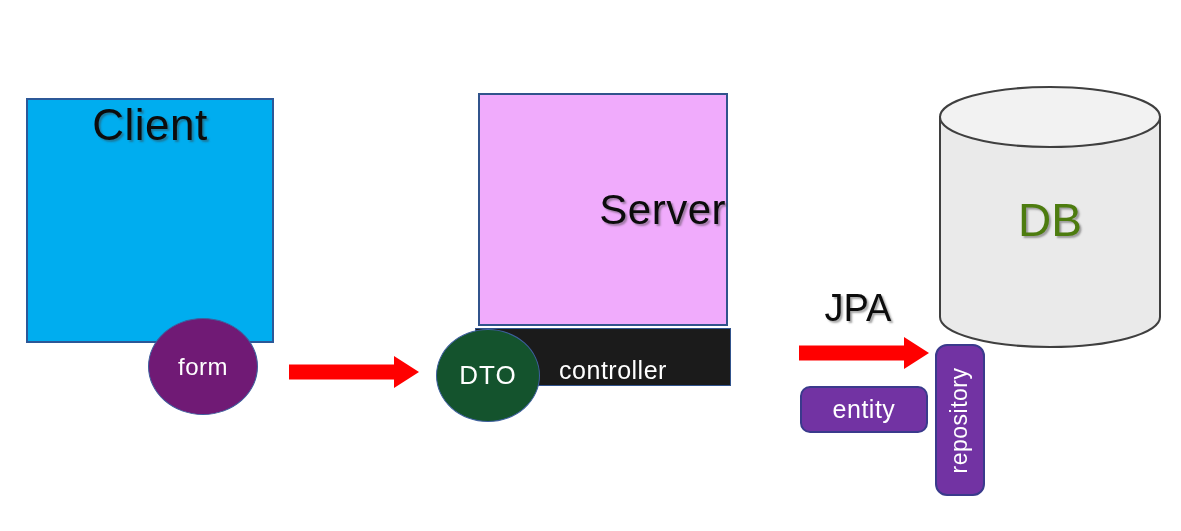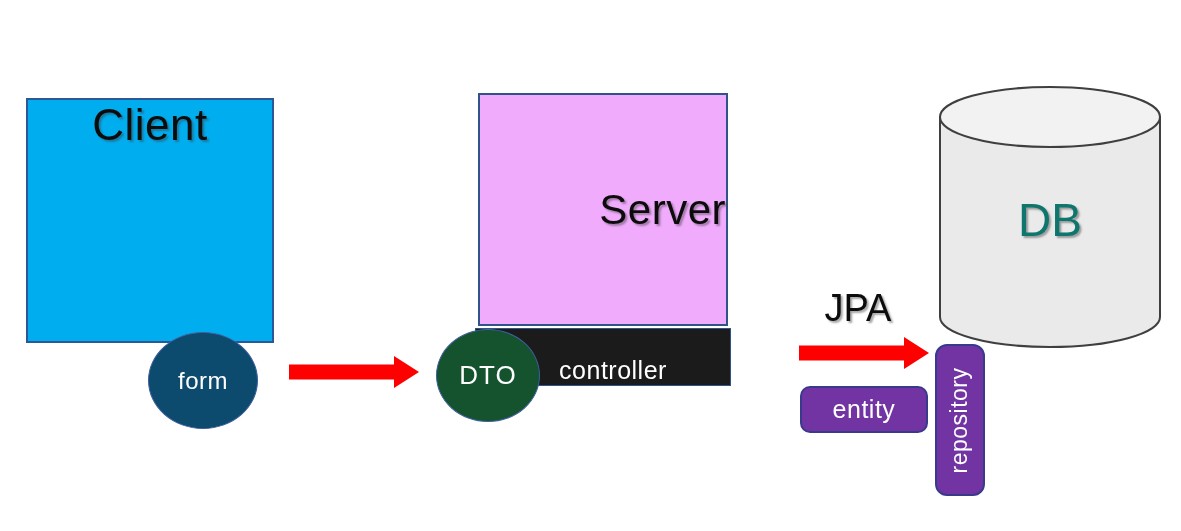--- a/index.html
+++ b/index.html
@@ -28,23 +28,23 @@
   }
   .big-label {
     color: #0c0c0c;
     font-size: 44px;
     letter-spacing: 0.5px;
     text-shadow: 2px 2px 2px rgba(60,60,60,0.45);
   }
 
   
   .form-circle {
-    left: 148px; top: 332px;
+    left: 148px; top: 318px;
     width: 110px; height: 97px;
-    background: #0c4a6e;
+    background: #701a75;
     border: 1.5px solid #3E5F9E;
     border-radius: 50%;
     box-sizing: border-box;
     display: flex; align-items: center; justify-content: center;
   }
   .white-label {
     color: #ffffff;
     font-size: 24px;
     letter-spacing: 0.5px;
   }
@@ -97,21 +97,21 @@
     font-size: 38px;
     text-shadow: 2px 2px 2px rgba(60,60,60,0.45);
   }
 
   
   .db-cylinder { left: 938px; top: 85px; }
   .db-label {
     left: 938px; top: 190px;
     width: 224px; height: 60px;
     display: flex; align-items: center; justify-content: center;
-    color: #0f766e;
+    color: #4d7c0f;
     font-size: 46px;
     text-shadow: 2px 2px 2px rgba(60,60,60,0.45);
   }
 
   
   .entity-box {
     left: 800px; top: 386px;
     width: 128px; height: 47px;
     background: #7233A3;
     border: 2px solid #3A3A8C;

